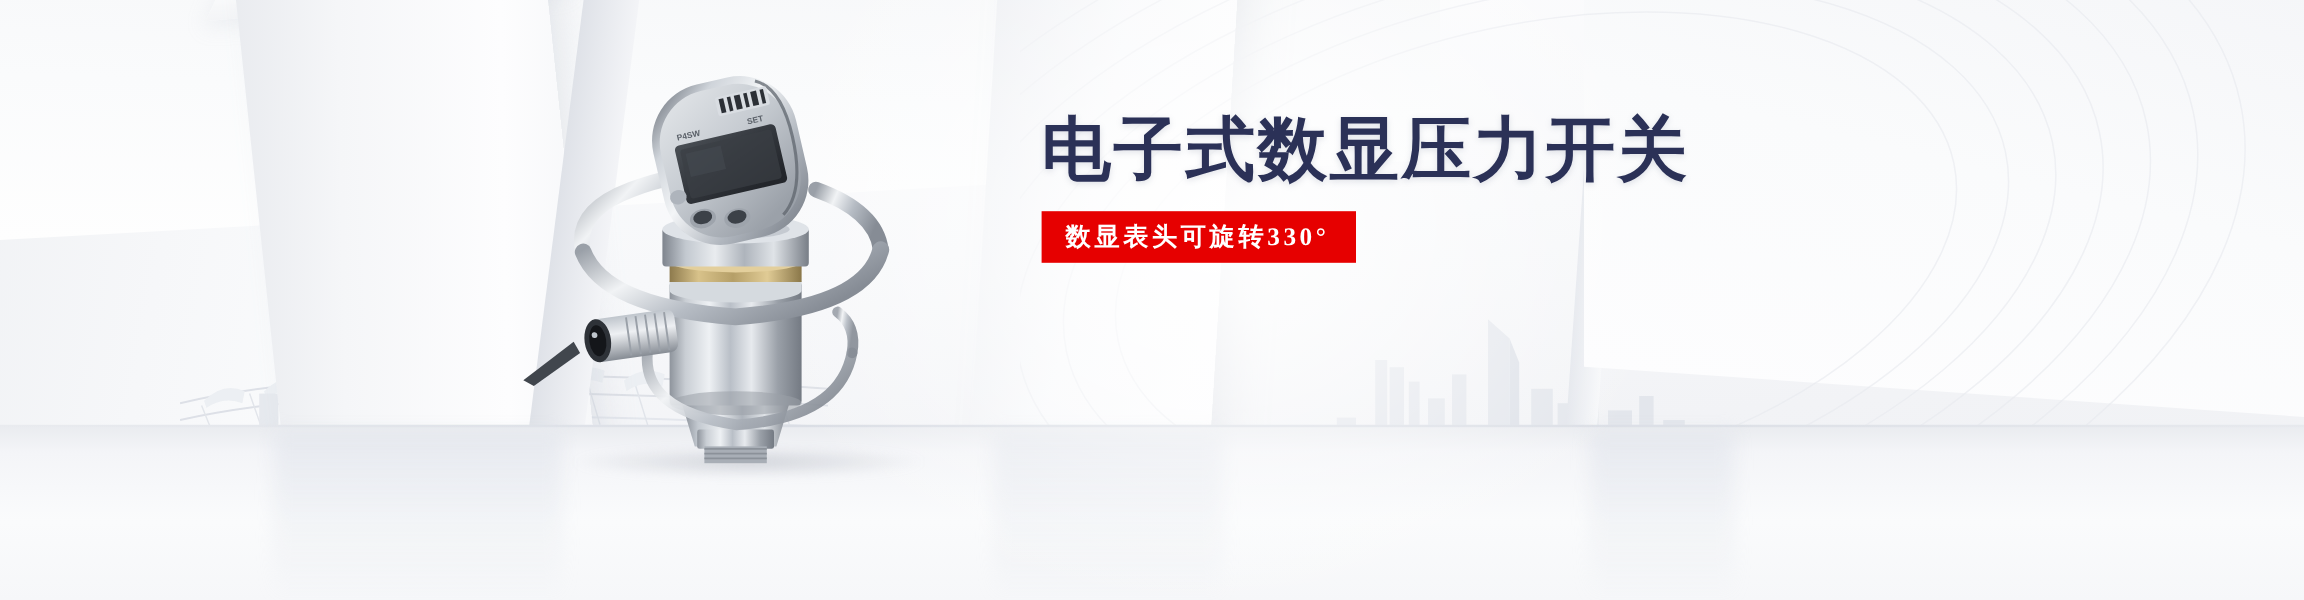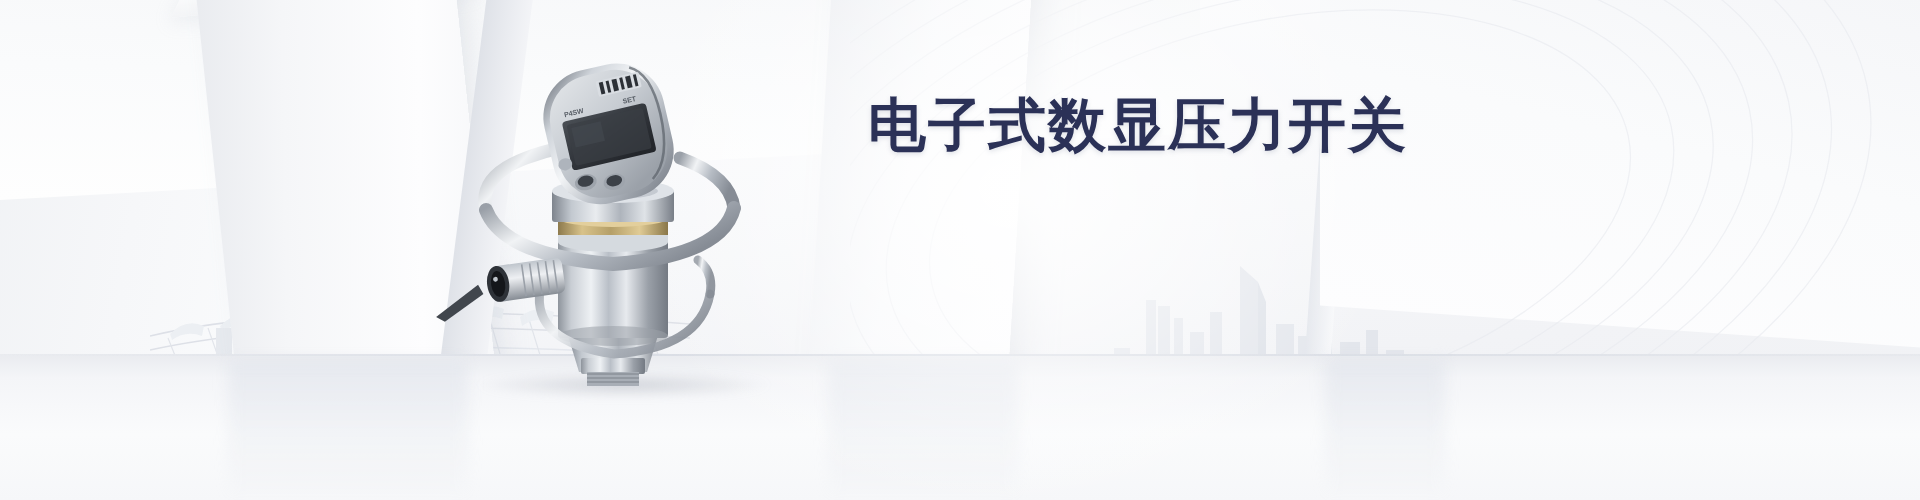--- a/index.html
+++ b/index.html
@@ -103,21 +103,21 @@
   
   .product { position:absolute; left:448px; top:58px; width:330px; height:330px; }
   .product svg { width:100%; height:100%; overflow:visible; }
   .product-shadow {
     position:absolute; left:474px; top:372px; width:300px; height:26px;
     background:radial-gradient(ellipse at 50% 50%,rgba(150,156,168,.38),rgba(150,156,168,0) 70%);
     filter:blur(4px);
   }
 
   
-  .copy { position:absolute; left:868px; top:96px; width:900px; }
+  .copy { position:absolute; left:868px; top:96px; width:900px;font-family:Liberation Serif, serif; }
 
   .title {
     font-size:58px; font-weight:bold; letter-spacing:2px; line-height:1;
     color:#2b3157;
     text-shadow:0 2px 5px rgba(120,128,150,.22);
     white-space:nowrap;
   }
 
   .badge {
     display:inline-block; margin-top:22px;
@@ -402,16 +402,17 @@
           <ellipse cx="112" cy="96" rx="7" ry="6" fill="#aeb4bc"></ellipse>
         </g>
       </g>
     </svg>
   </div>
 
   <div class="copy">
 
     <div class="title">电子式数显压力开关</div>
 
+    <div class="badge">数显表头可旋转330°</div>
 
   </div>
 
 </div>
 
 </body></html>

